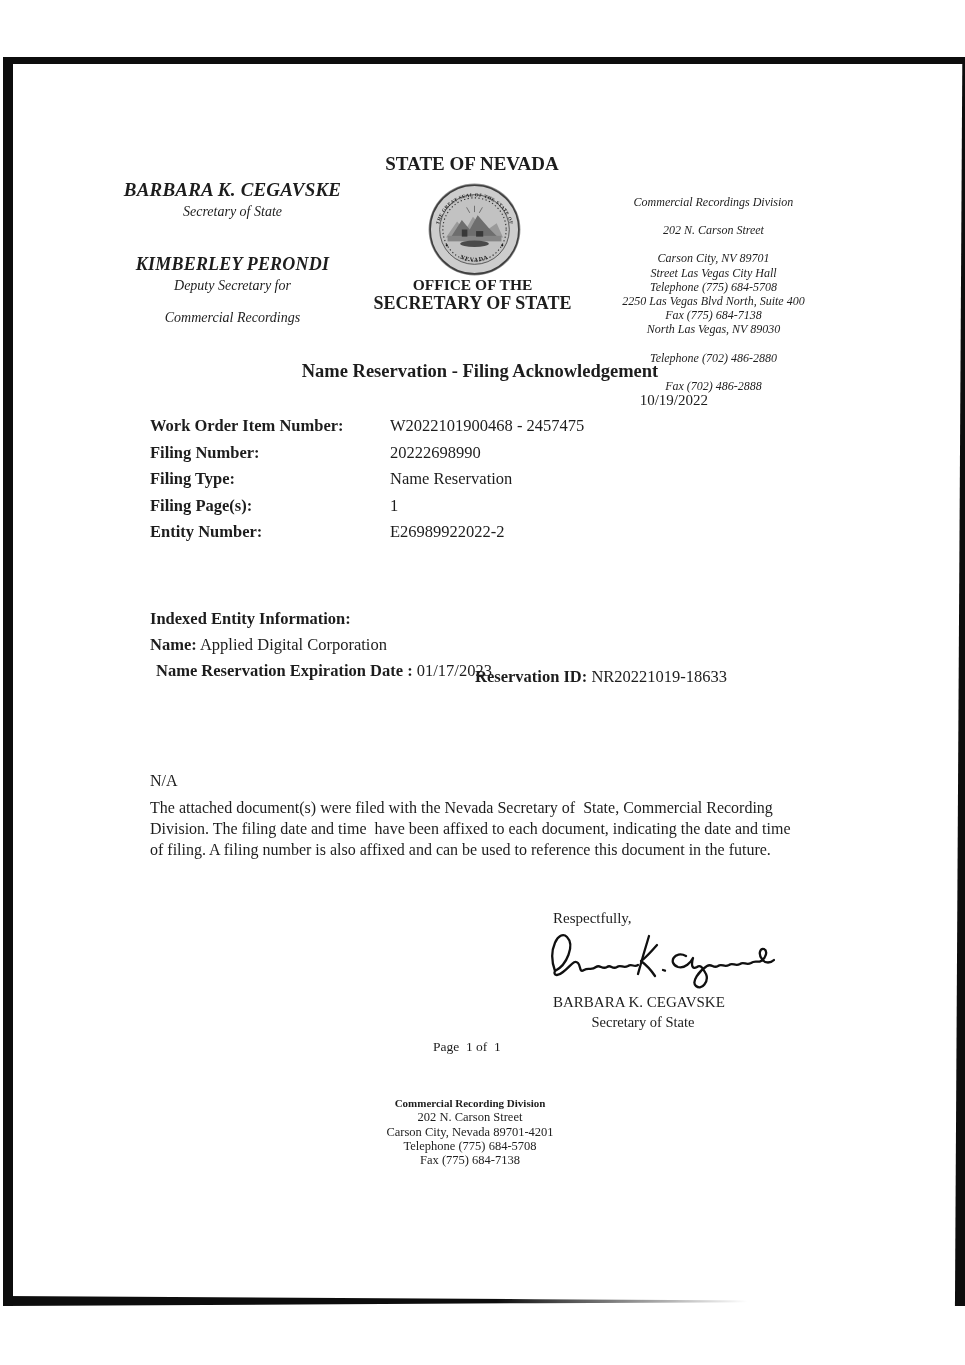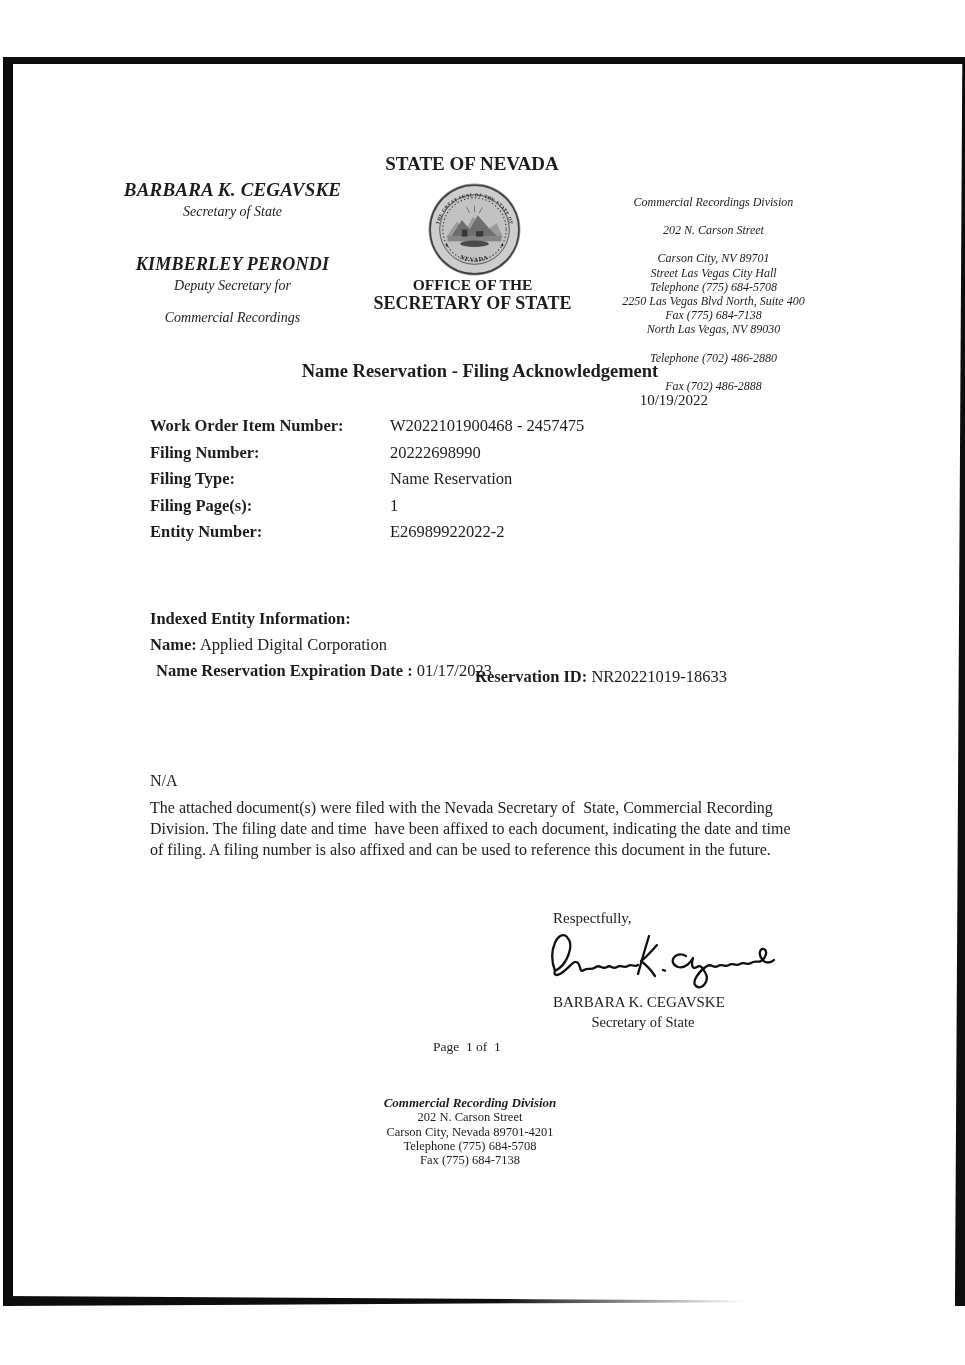--- a/index.html
+++ b/index.html
@@ -48,21 +48,21 @@
   .na-text{left:150px;top:772px;font-size:16px;}
   .body-par{left:150px;top:798px;width:650px;font-size:16px;line-height:20.8px;white-space:pre-wrap;}
   
   .respectfully{left:553px;top:910px;font-size:15px;}
   .sig-svg{left:545px;top:921px;}
   .signer{left:553px;top:994px;width:180px;}
   .signer-name{font-size:15px;white-space:nowrap;}
   .signer-title{font-size:14.5px;text-align:center;margin-top:3px;}
   .page-indicator{left:433px;top:1039px;font-size:13.5px;white-space:pre;}
   .footer{left:340px;top:1096px;width:260px;text-align:center;font-size:12.5px;line-height:14.3px;}
-  .footer .f-bold{font-weight:bold;font-size:13px;font-style:italic;}
+  .footer .f-bold{font-weight:bold;font-size:11px;}
   .footer div{white-space:nowrap;}
 </style>
 </head>
 <body>
 
 <div class="abs bar bar-top"></div>
 <div class="abs bar bar-left"></div>
 <div class="abs bar bar-bottom"></div>
 <div class="abs bar bar-right"></div>
 

